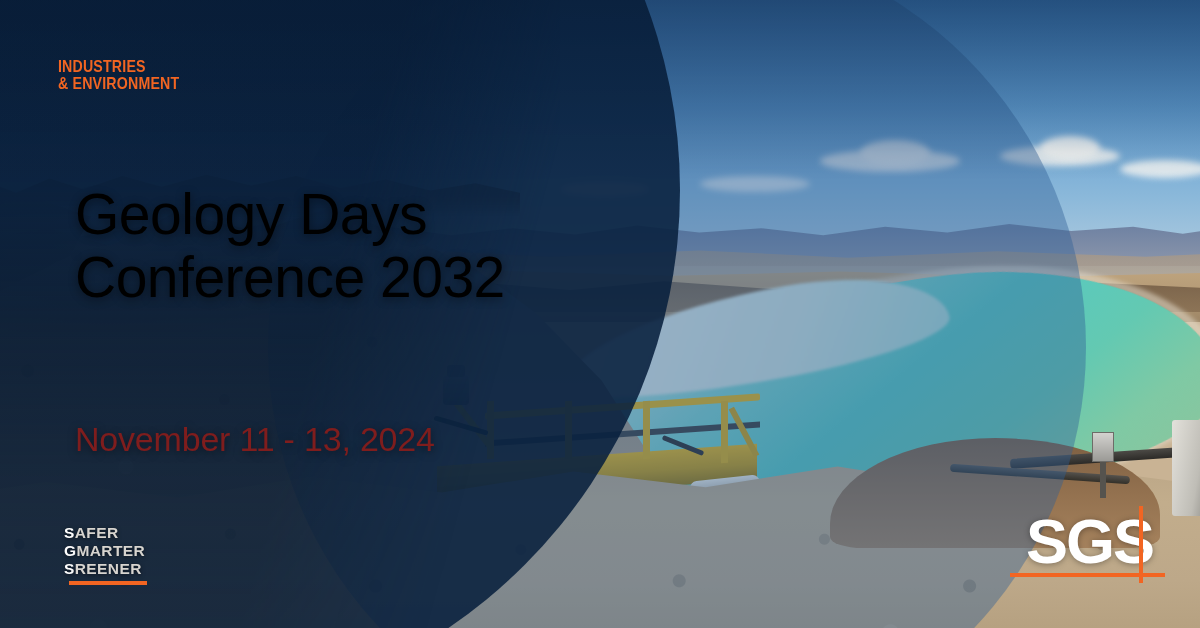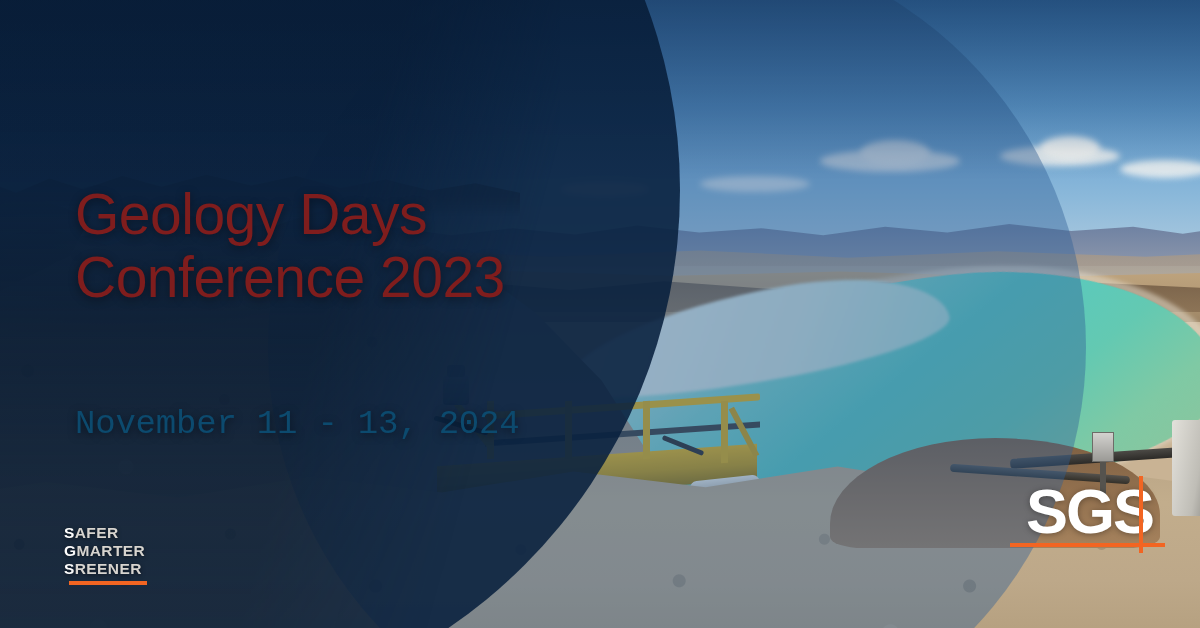--- a/index.html
+++ b/index.html
@@ -256,51 +256,51 @@
   .ie-words{ display:flex; flex-direction:column; line-height:1.06; padding-top:2px;}
   .ie-words span{
     color:#F26522; font-weight:bold; font-size:16.5px; letter-spacing:.2px;
     transform:scaleX(.86); transform-origin:left center;
     font-family:"Liberation Sans", sans-serif;
   }
 
   
   .headline{
     position:absolute; left:75px; top:183px;
-    color:#7f1d1d; font-size:57px; line-height:1.10; font-weight:400;
+    color:#000000; font-size:57px; line-height:1.10; font-weight:400;
     letter-spacing:-.5px;
     text-shadow:0 2px 10px rgba(0,0,0,.45);
     font-family:"Liberation Sans", sans-serif;
   }
   .headline .l2{ display:block; }
 
   
   .details{
-    position:absolute; left:75px; top:402px;
-    color:#0c4a6e; font-size:34px; line-height:1.33; font-weight:400;
+    position:absolute; left:75px; top:417px;
+    color:#7f1d1d; font-size:34px; line-height:1.33; font-weight:400;
     letter-spacing:-.2px;
     text-shadow:0 2px 8px rgba(0,0,0,.5);
-    font-family:Liberation Mono, monospace;
+    font-family:Liberation Sans, sans-serif;
   }
   .details span{ display:block; }
 
   
   .tagline{ position:absolute; left:64px; top:524px; }
   .tagline .tl{
     color:#ffffff; font-weight:bold; font-size:15.5px; line-height:1.16;
     letter-spacing:.4px; display:block;
     text-shadow:0 1px 4px rgba(0,0,0,.6);
     font-family:"Liberation Sans", sans-serif;
   }
   .tagline .tl b{ color:#ffffff; }
   .tagline .tl i{ font-style:normal; color:#d7d4cf; }
   .tag-rule{ width:78px; height:4px; background:#F26522; margin-top:3px; margin-left:5px; }
 
   
-  .sgs{ position:absolute; left:1012px; top:476px; width:158px; height:80px; }
+  .sgs{ position:absolute; left:1012px; top:506px; width:158px; height:80px; }
   .sgs-text{
     position:absolute; left:14px; top:4px;
     color:#ffffff; font-weight:bold; font-size:63px; line-height:1;
     letter-spacing:-2px;
     font-family:"Liberation Sans", sans-serif;
     text-shadow:0 1px 6px rgba(0,0,0,.35);
   }
   .sgs-vline{ position:absolute; left:127px; top:0; width:4px; height:77px; background:#F26522; }
   .sgs-hline{ position:absolute; left:-2px; top:67px; width:155px; height:4px; background:#F26522; }
 </style>
@@ -363,25 +363,29 @@
   </div>
 
   <div class="circle-overlay"></div>
   <div class="navy-wedge"></div>
   <div class="navy-fade"></div>
   <div class="top-tint"></div>
 
   <div class="content">
 
     <div class="ie-logo">
+      <div class="ie-words">
+        <span>INDUSTRIES</span>
+        <span>&amp; ENVIRONMENT</span>
+      </div>
     </div>
 
     <h1 class="headline">
       <span class="l1">Geology Days</span>
-      <span class="l2">Conference 2023</span>
+      <span class="l2">Conference 2032</span>
     </h1>
 
     <div class="details">
       <span>November 11 - 13, 2024</span>
     </div>
 
     <div class="tagline">
       <span class="tl"><b>S</b><i>AFER</i></span>
       <span class="tl"><b>G</b><i>MARTER</i></span>
       <span class="tl"><b>S</b><i>REENER</i></span>

